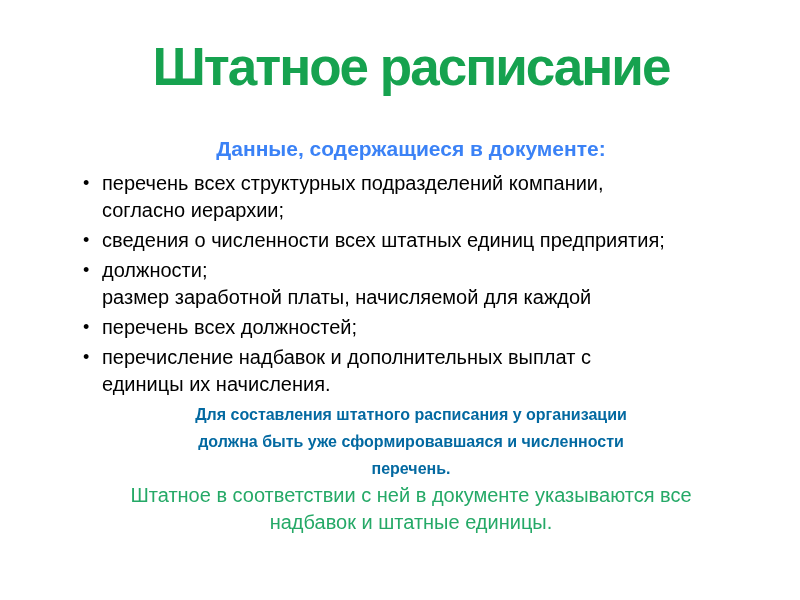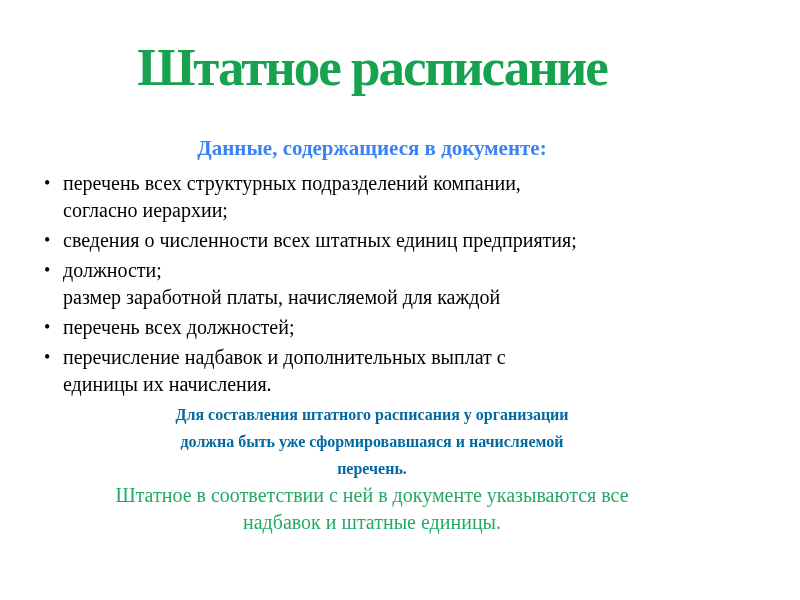--- a/index.html
+++ b/index.html
@@ -6,21 +6,22 @@
     margin: 0;
     padding: 0;
     background: #ffffff;
   }
   .slide {
     position: relative;
     width: 744px;
     height: 600px;
     background: #ffffff;
     overflow: hidden;
-    font-family: Liberation Serif, serif;
+    font-family: Liberation Sans, sans-serif;
+    margin-left: 39px;
   }
   .title {
     margin-top: 38px;
     line-height: 58px;
     text-align: center;
     font-size: 53px;
     font-weight: bold;
     letter-spacing: -2px;
     color: #16a24f;
     white-space: nowrap;
@@ -116,21 +117,21 @@
       <span class="marker">•</span>
       <span class="li-text">
         <span class="line">перечисление надбавок и дополнительных выплат с</span>
         <span class="line">единицы их начисления.</span>
       </span>
     </li>
   </ul>
 
   <div class="emphasis">
     <span class="line">Для составления штатного расписания у организации</span>
-    <span class="line">должна быть уже сформировавшаяся и начисляемой</span>
+    <span class="line">должна быть уже сформировавшаяся и численности</span>
     <span class="line">перечень.</span>
   </div>
 
   <div class="note">
     <span class="line">Штатное в соответствии с ней в документе указываются все</span>
     <span class="line">надбавок и штатные единицы.</span>
   </div>
 
 </div>
 

